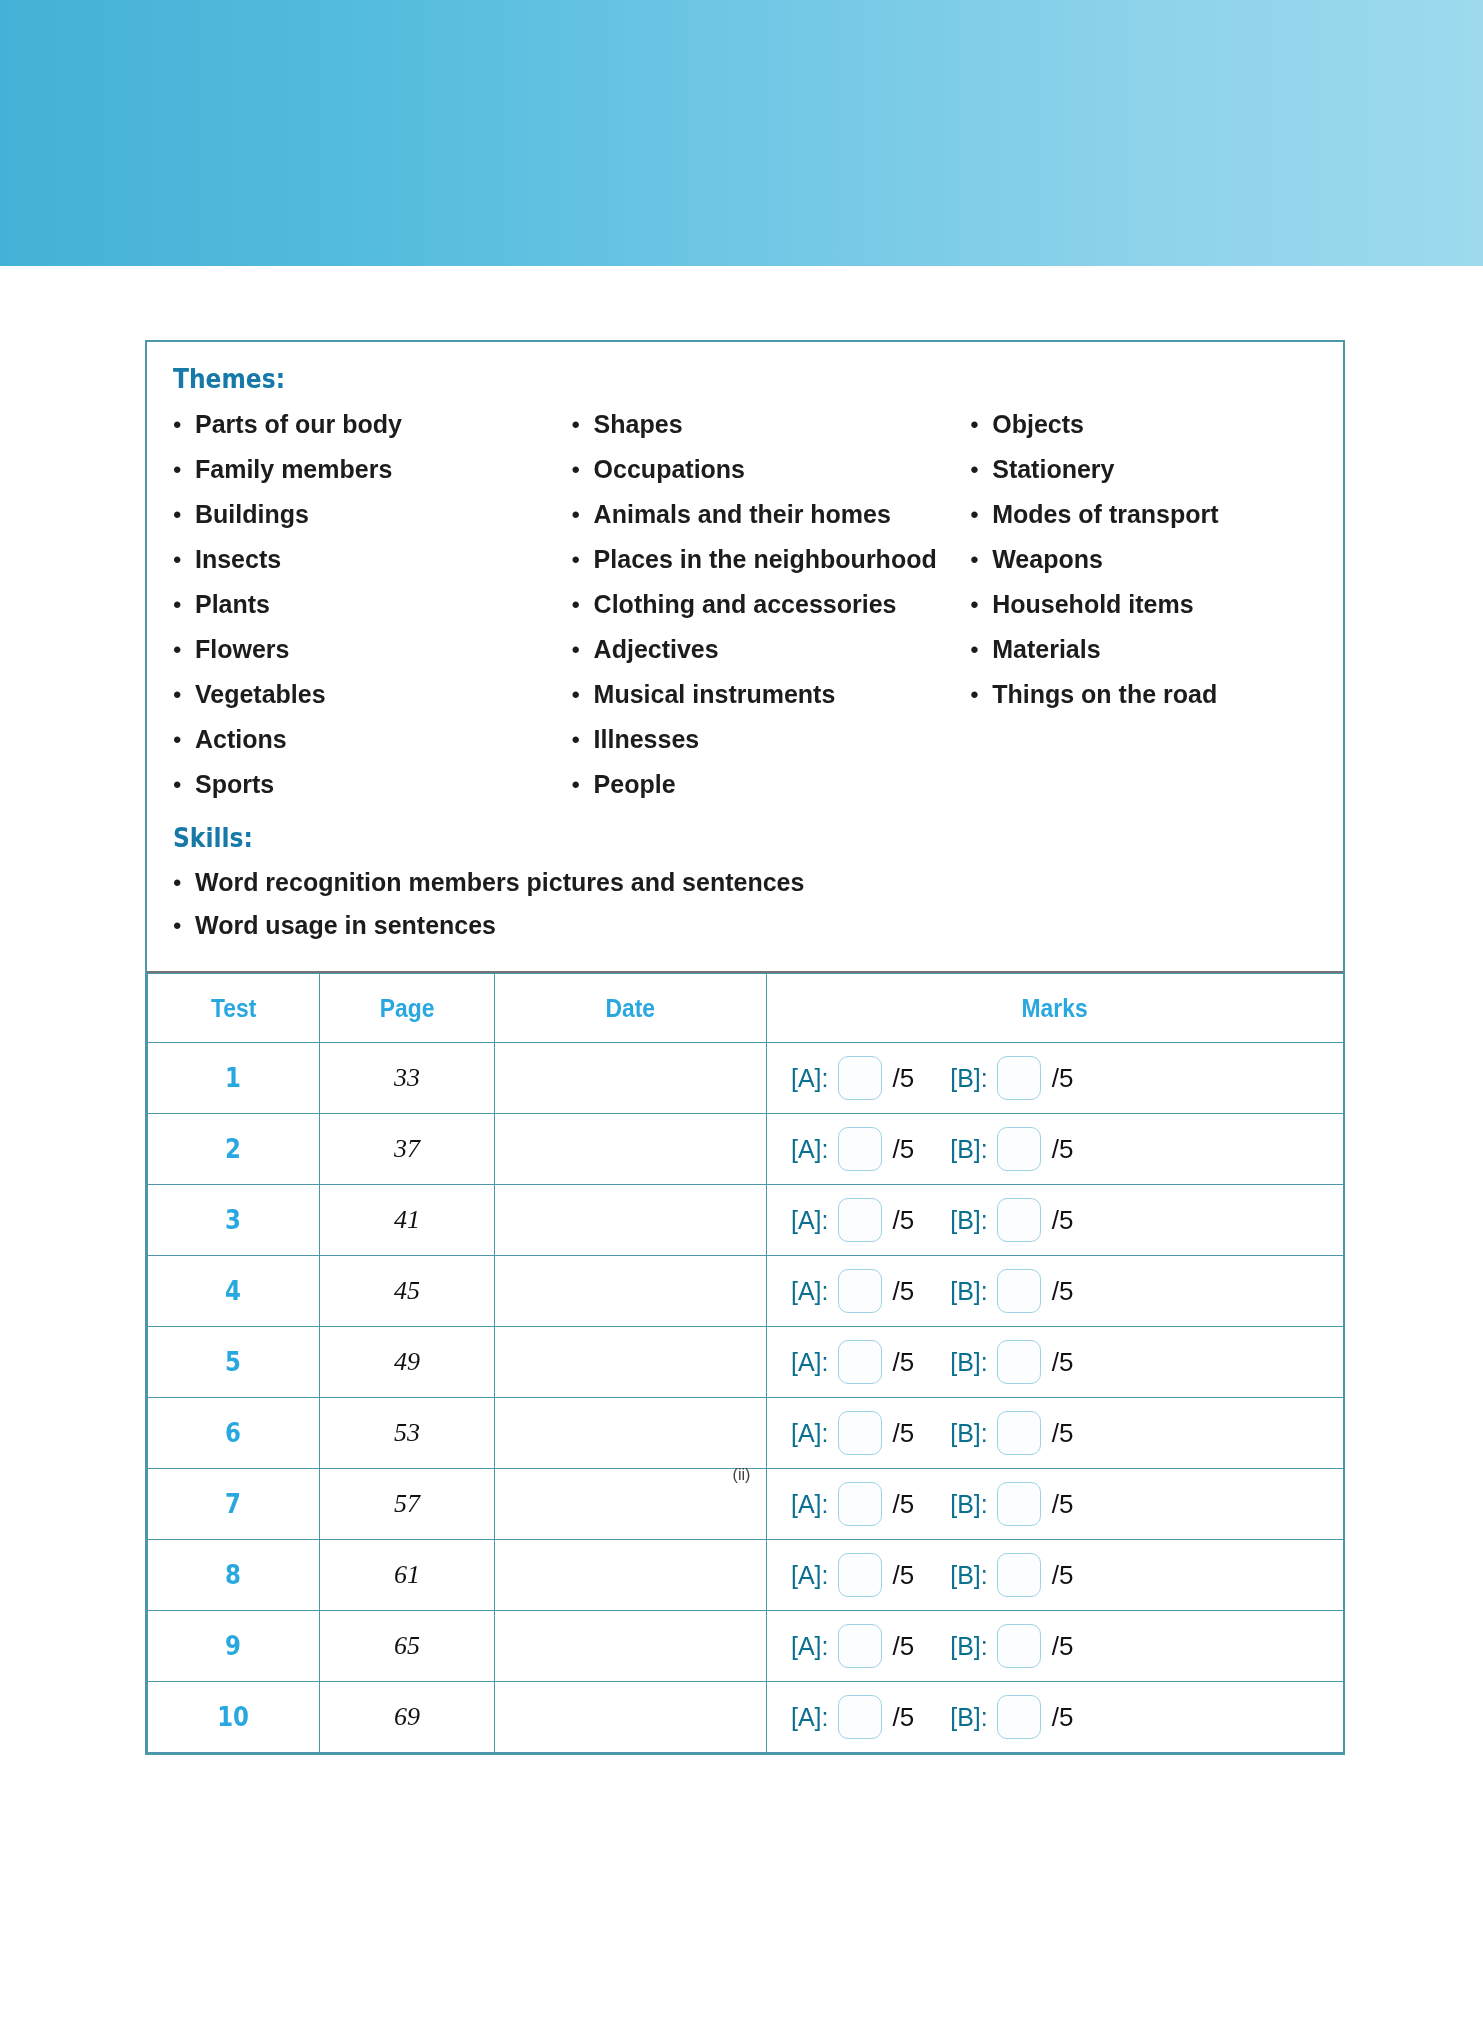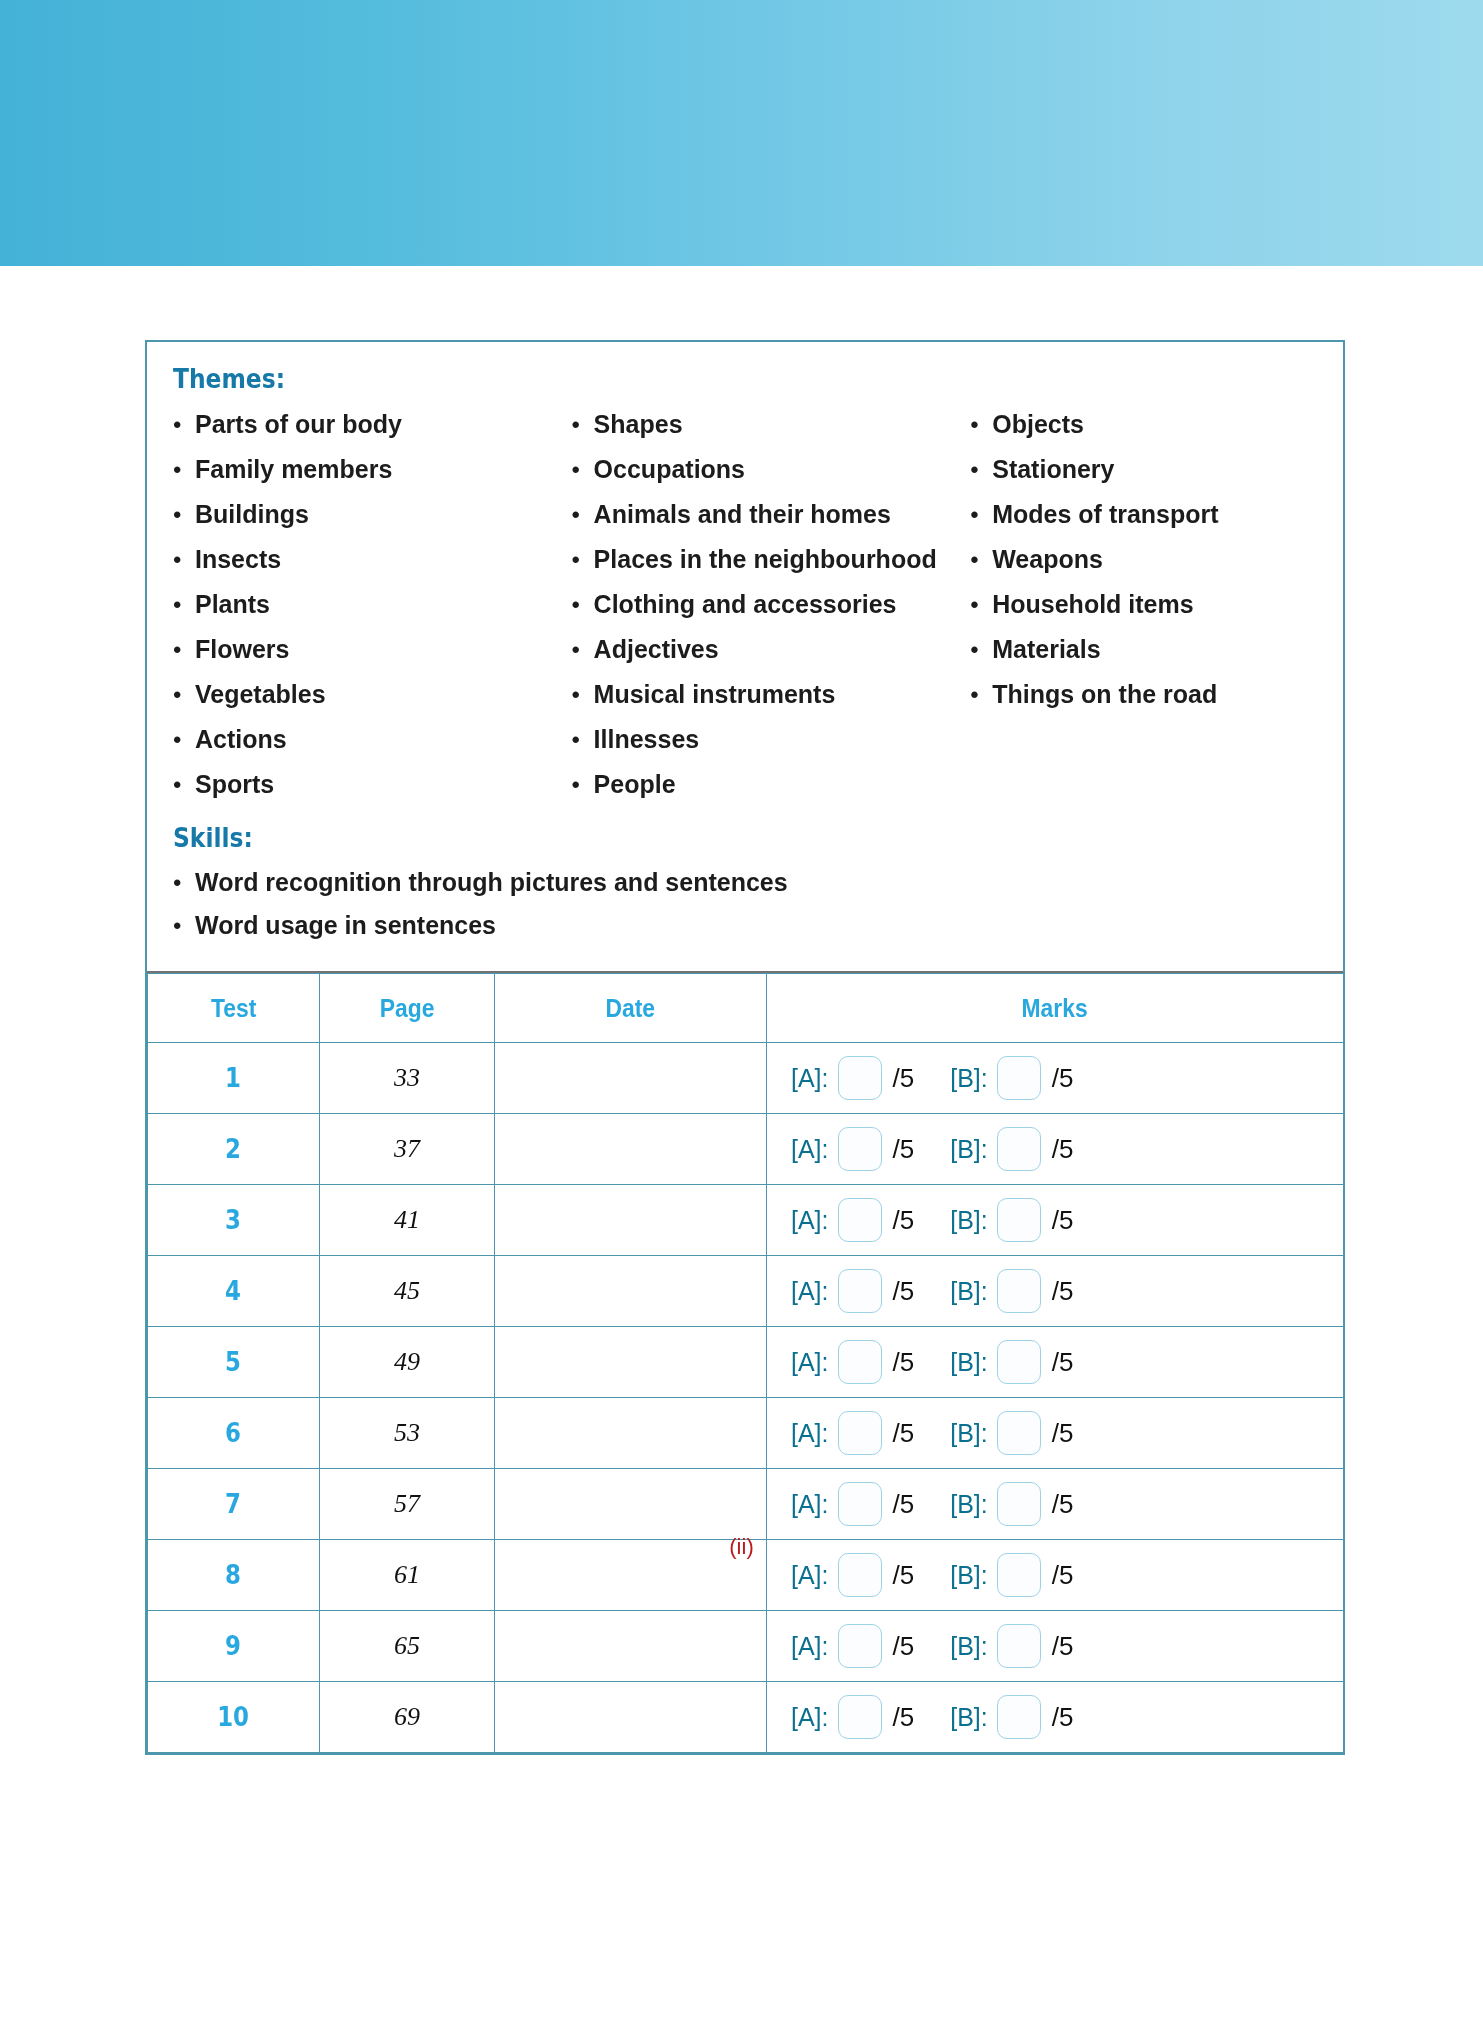--- a/index.html
+++ b/index.html
@@ -197,25 +197,25 @@
     color: #111111;
     font-size: 26px;
     margin-left: 11px;
     font-family: "Liberation Sans", sans-serif;
   }
 
   
   .page-footer {
     position: absolute;
     left: 0;
-    top: 1268px;
+    top: 1200px;
     width: 1483px;
     text-align: center;
-    font-size: 22px;
-    color: #b91c1c;
+    font-size: 16px;
+    color: #404040;
   }
 </style>
 </head>
 <body>
 
 <div class="top-banner"></div>
 
 <div class="page-body">
 
   <div class="main-box">
@@ -336,21 +336,21 @@
             </div>
         </div>
 
       </div>
 
       <div class="section-label skills-label">Skills:</div>
 
       <div class="skills-list">
         <div class="bullet-row">
             <span class="bullet-dot">•</span>
-            <span class="bullet-text">Word recognition through pictures and sentences</span>
+            <span class="bullet-text">Word recognition members pictures and sentences</span>
           </div>
         <div class="bullet-row">
             <span class="bullet-dot">•</span>
             <span class="bullet-text">Word usage in sentences</span>
           </div>
       </div>
 
     </div>
 
     <table class="records-table">

